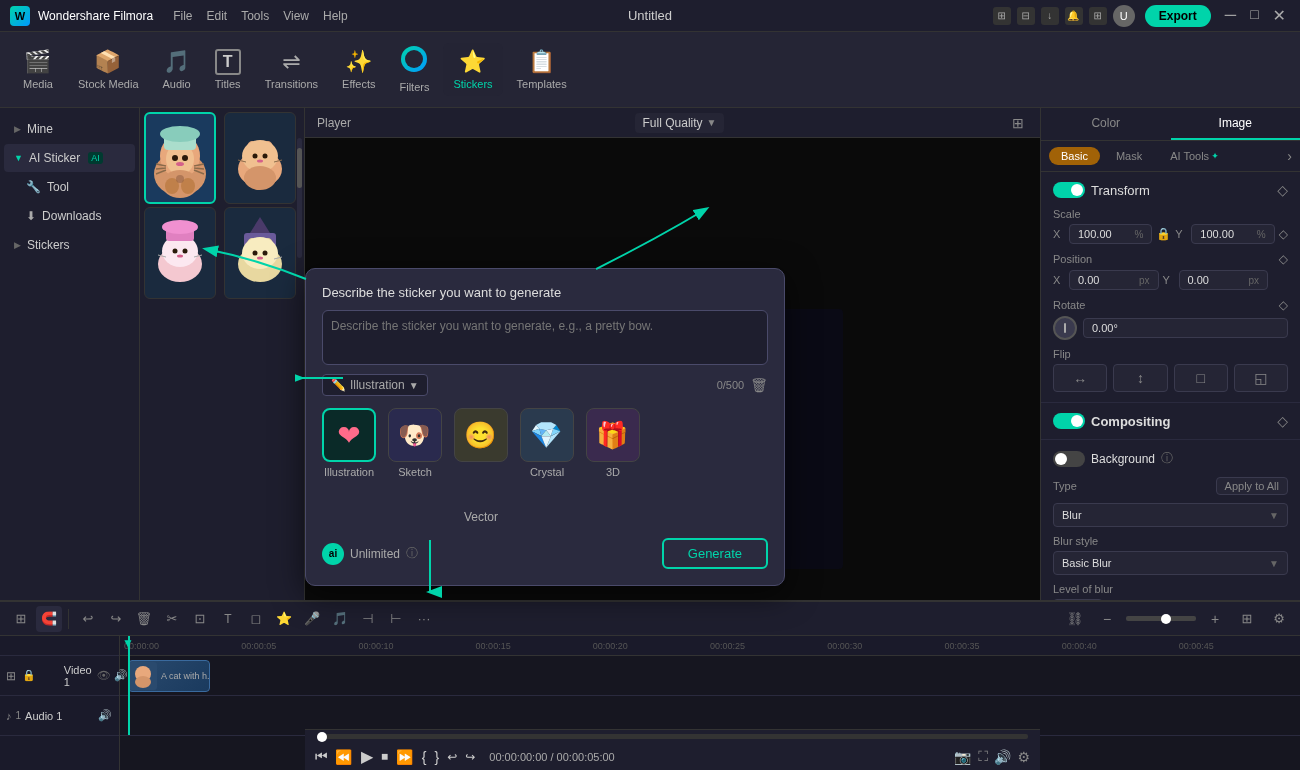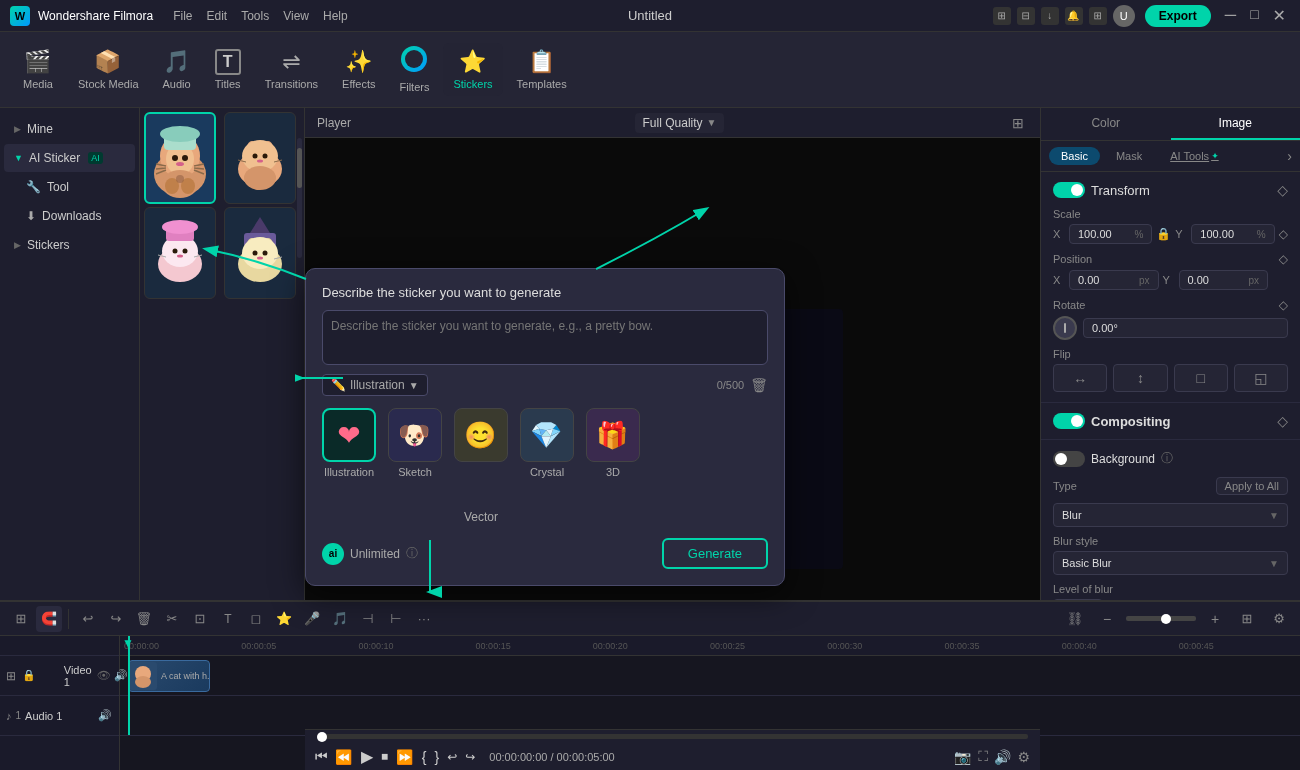--- a/index.html
+++ b/index.html
@@ -382,27 +382,27 @@
     <div style="display:flex; border-bottom:1px solid #333;">
       <div style="flex:1; text-align:center; padding:8px; font-size:12px; color:#888; cursor:pointer;">
         <span>Color</span>
       </div>
       <div style="flex:1; text-align:center; padding:8px; font-size:12px; color:#fff; border-bottom:2px solid #00d4aa; cursor:pointer;">
         <span>Image</span>
       </div>
     </div>
 
     <div style="display:flex; padding:6px 8px; gap:4px; border-bottom:1px solid #333; align-items:center;">
-      <div style="padding:3px 12px; border-radius:16px; font-size:11px; cursor:pointer; color:#fff; background:#0c4a6e;">
+      <div style="padding:3px 12px; border-radius:16px; font-size:11px; cursor:pointer; color:#fff; background:#a16207;">
         <span>Basic</span>
       </div>
       <div style="padding:3px 12px; border-radius:16px; font-size:11px; cursor:pointer; color:#888;">
         <span>Mask</span>
       </div>
-      <div style="padding:3px 12px; border-radius:16px; font-size:11px; cursor:pointer; color:#888; display:flex; align-items:center; gap:2px;text-decoration:underline;">
+      <div style="padding:3px 12px; border-radius:16px; font-size:11px; cursor:pointer; color:#888; display:flex; align-items:center; gap:2px;">
         <span>AI Tools</span>
         <span style="color:#00d4aa; font-size:9px;">✦</span>
       </div>
       <div style="margin-left:auto; color:#888; font-size:14px; cursor:pointer;">›</div>
     </div>
 
     <div style="overflow-y:auto; flex:1;">
 
       <div style="padding:10px 12px; border-bottom:1px solid #2a2a3e;">
         <div style="display:flex; align-items:center; justify-content:space-between; margin-bottom:10px;">

